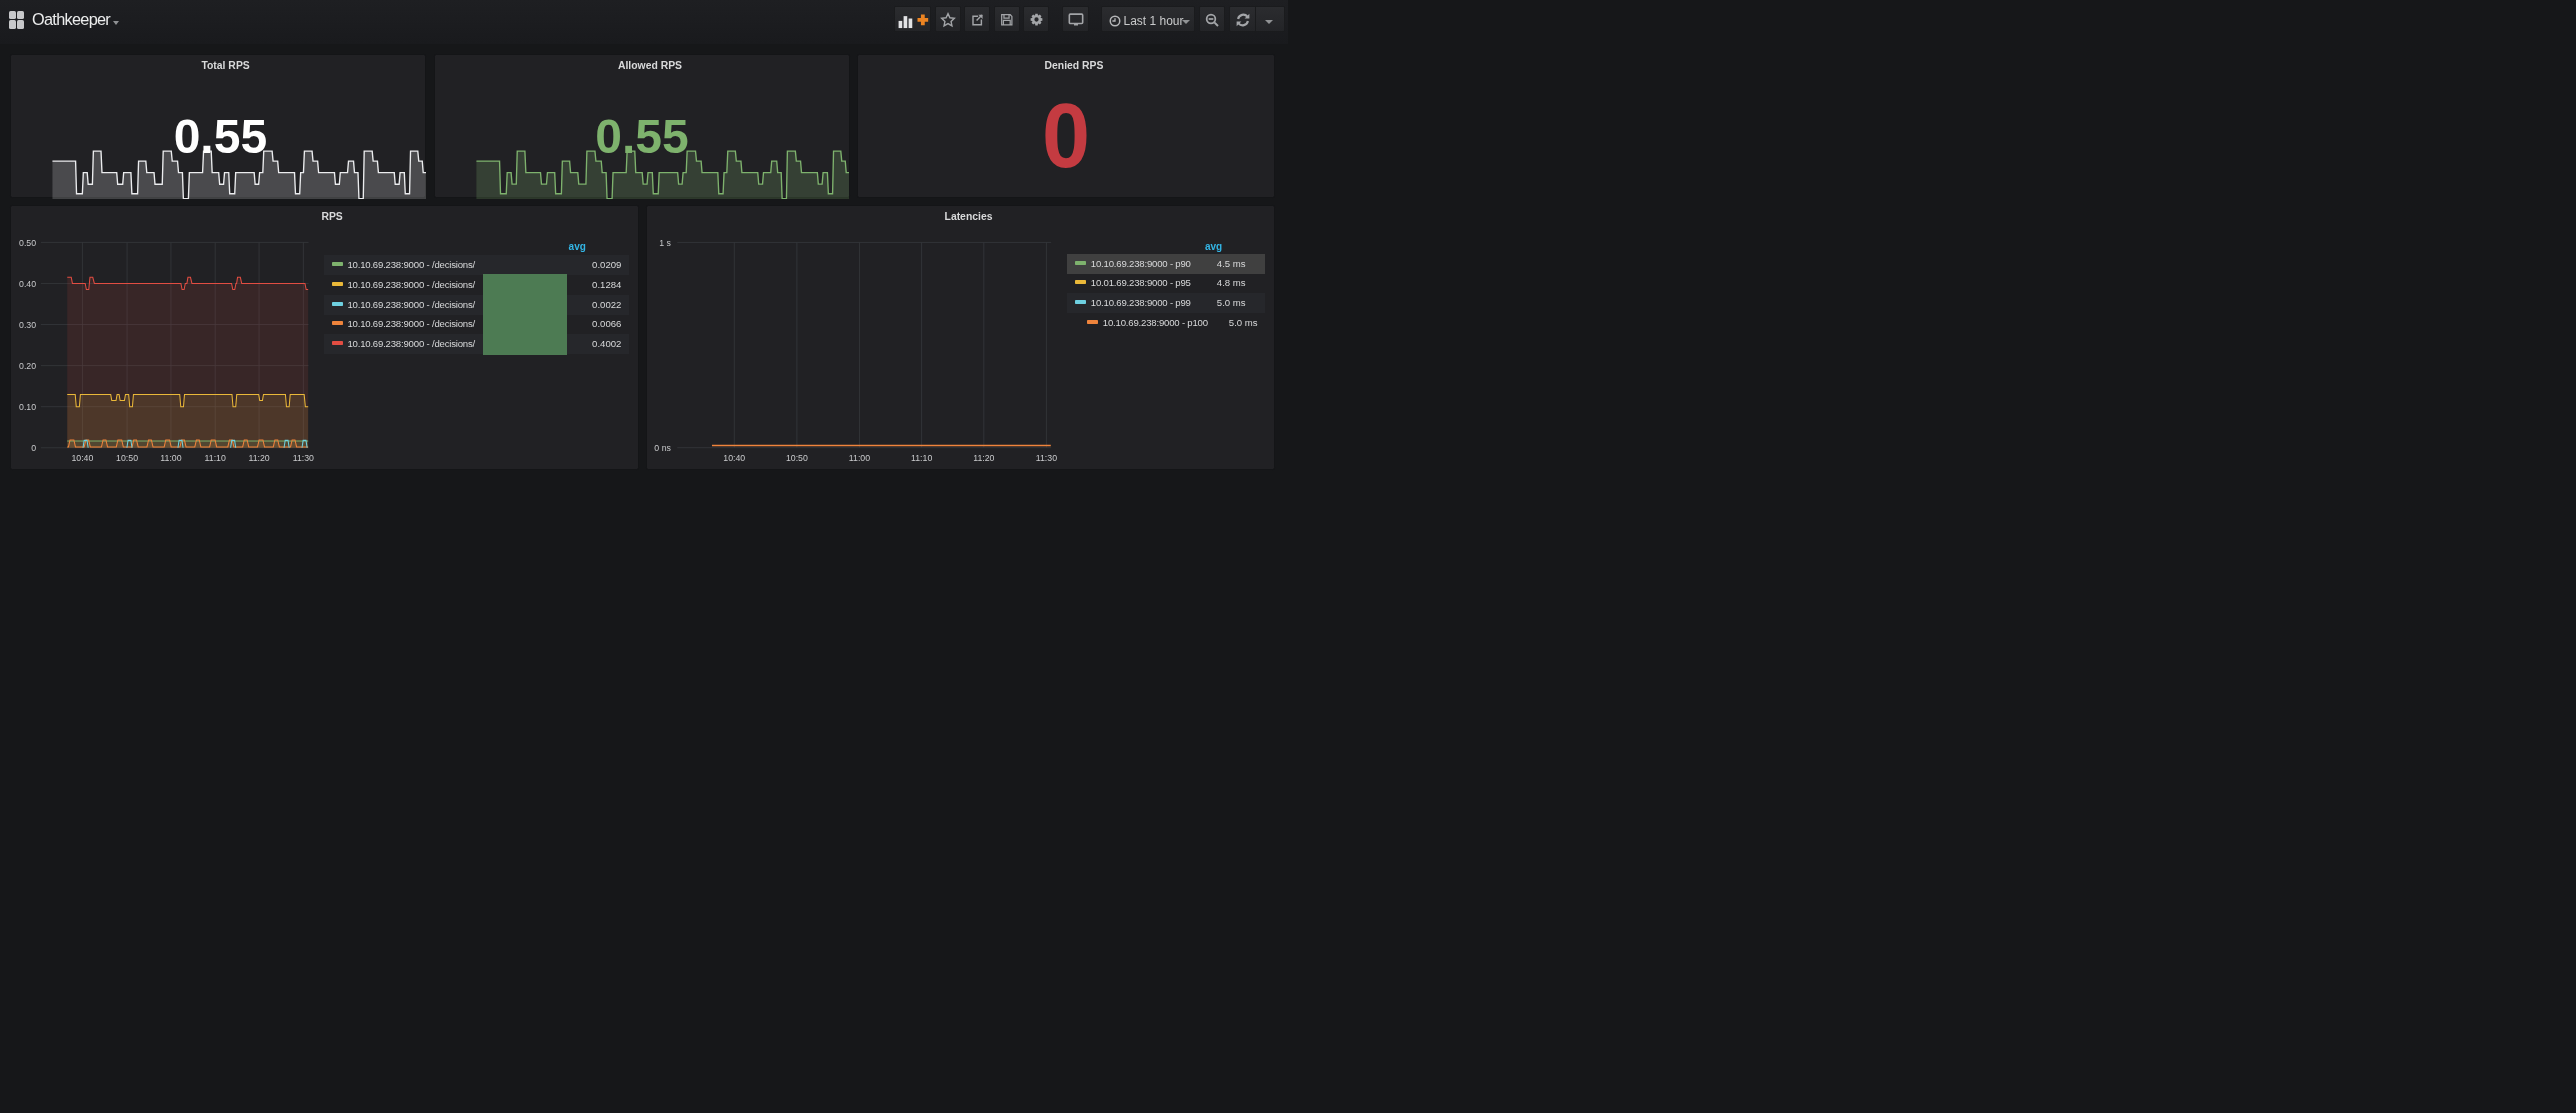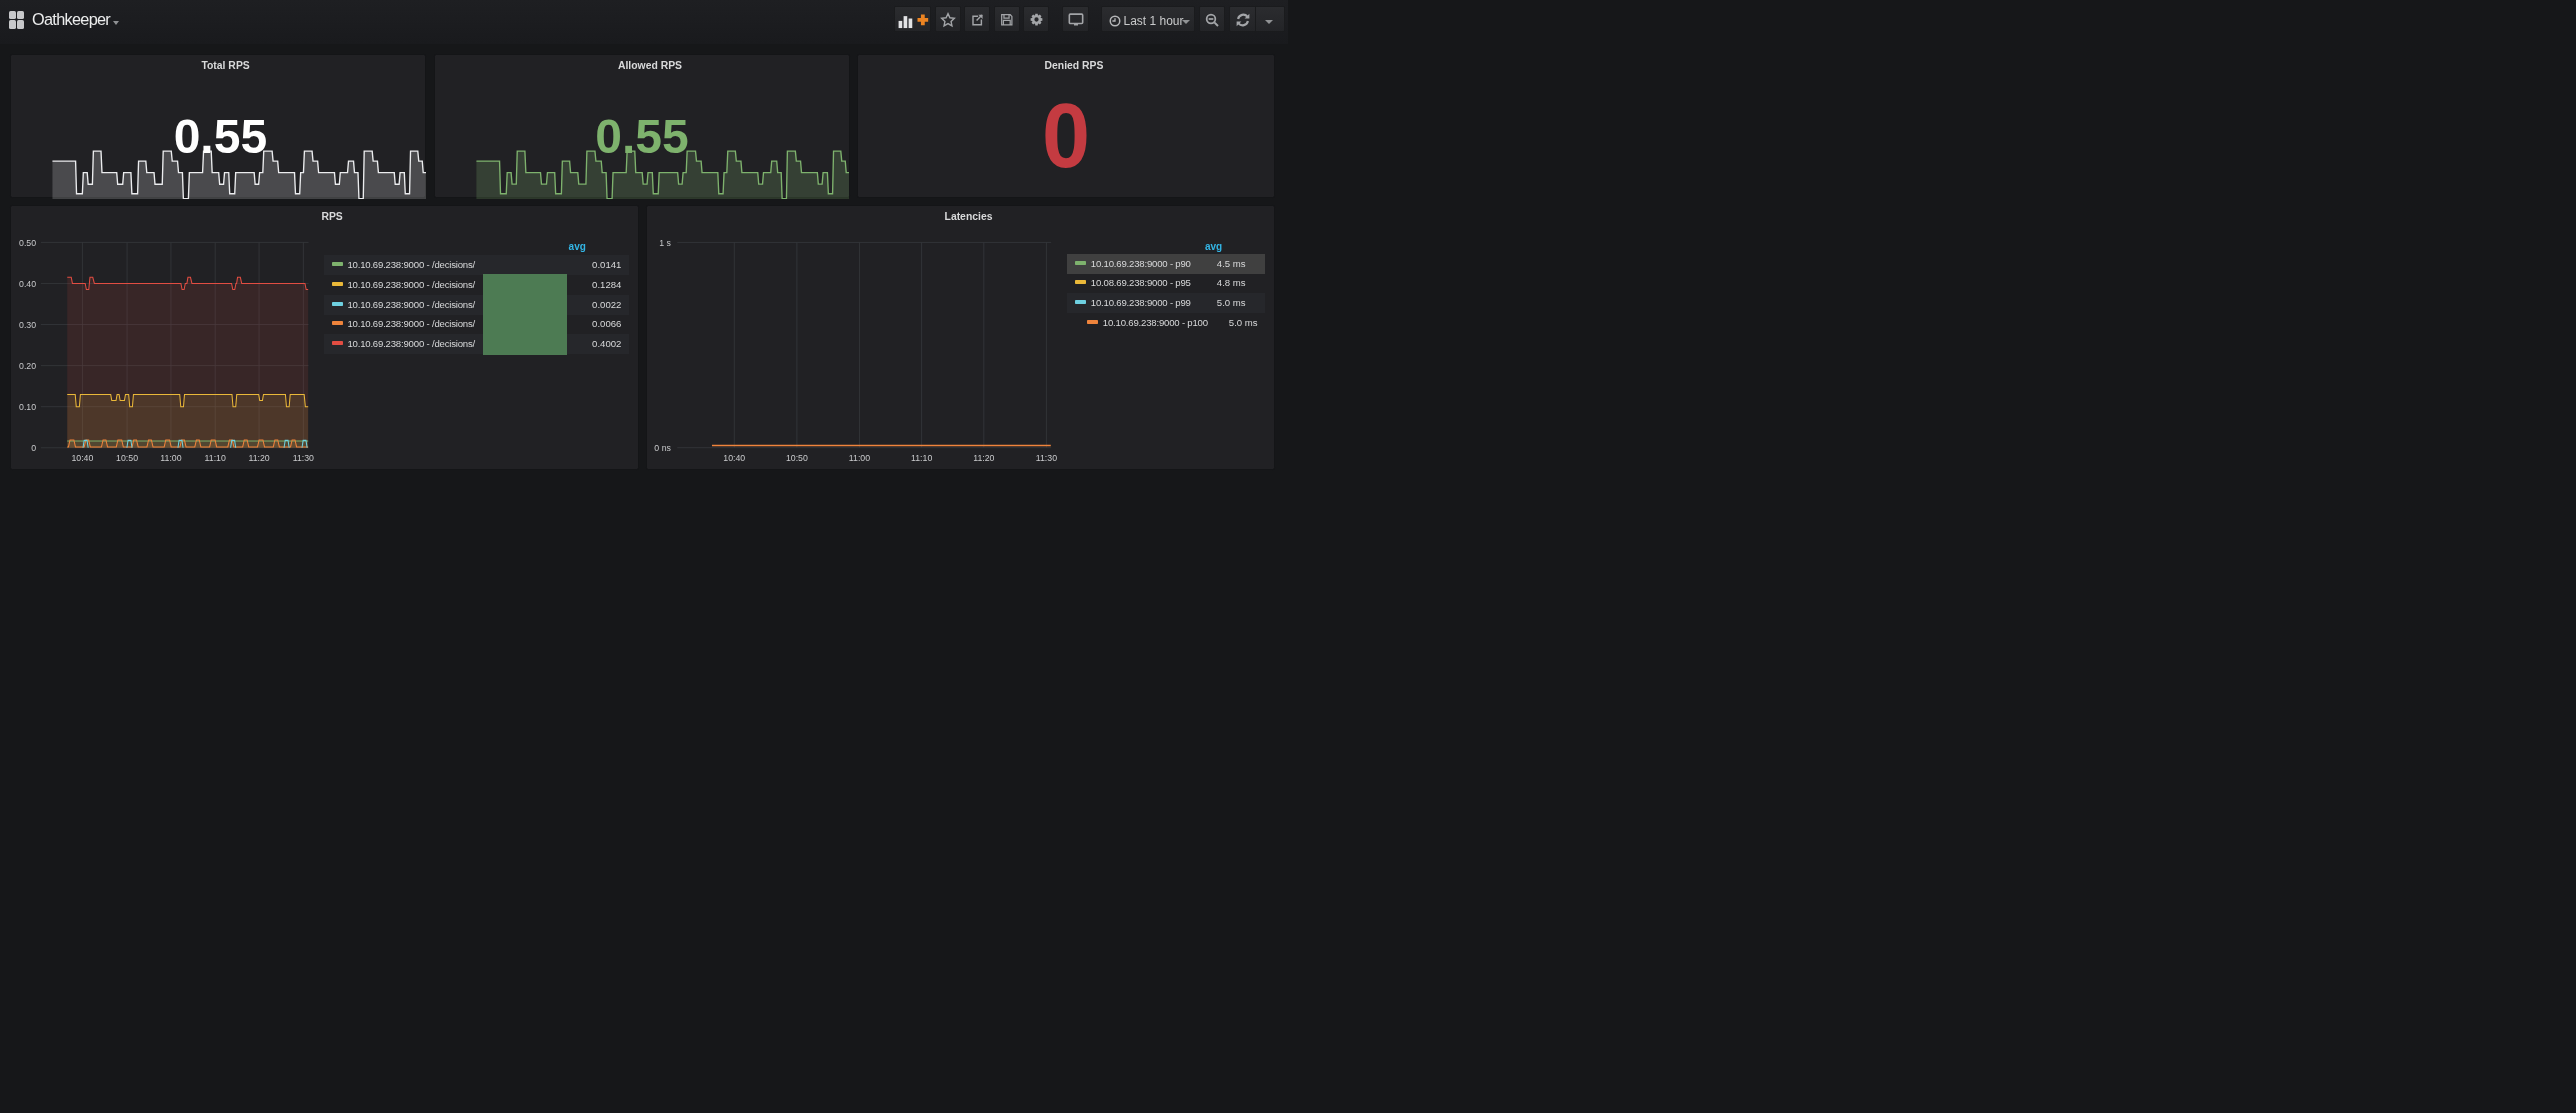--- a/index.html
+++ b/index.html
@@ -139,21 +139,21 @@
       <text x="31.5" y="255.5" text-anchor="end" class="tick">0.10</text>
       <text x="31.5" y="307" text-anchor="end" class="tick">0</text>
       <text x="89.5" y="319.5" text-anchor="middle" class="tick">10:40</text>
       <text x="145.5" y="319.5" text-anchor="middle" class="tick">10:50</text>
       <text x="200.5" y="319.5" text-anchor="middle" class="tick">11:00</text>
       <text x="256" y="319.5" text-anchor="middle" class="tick">11:10</text>
       <text x="311" y="319.5" text-anchor="middle" class="tick">11:20</text>
       <text x="366.5" y="319.5" text-anchor="middle" class="tick">11:30</text>
 </svg>
 <div class="lg-avg" style="left:558px;top:35px;width:51px">avg</div>
-    <div style="position:absolute;left:313px;top:49px;width:305px;height:19.6px;background:#26272b;"><span class="dash" style="background:#7EB26D"></span><span class="lgt">10.10.69.238:9000 - /decisions/</span><span class="lgv">0.0141</span></div>
+    <div style="position:absolute;left:313px;top:49px;width:305px;height:19.6px;background:#26272b;"><span class="dash" style="background:#7EB26D"></span><span class="lgt">10.10.69.238:9000 - /decisions/</span><span class="lgv">0.0209</span></div>
     <div style="position:absolute;left:313px;top:69px;width:305px;height:19.6px;"><span class="dash" style="background:#EAB839"></span><span class="lgt">10.10.69.238:9000 - /decisions/</span><span class="lgv">0.1284</span></div>
     <div style="position:absolute;left:313px;top:89px;width:305px;height:19.6px;background:#26272b;"><span class="dash" style="background:#6ED0E0"></span><span class="lgt">10.10.69.238:9000 - /decisions/</span><span class="lgv">0.0022</span></div>
     <div style="position:absolute;left:313px;top:108px;width:305px;height:19.6px;"><span class="dash" style="background:#EF843C"></span><span class="lgt">10.10.69.238:9000 - /decisions/</span><span class="lgv">0.0066</span></div>
     <div style="position:absolute;left:313px;top:128px;width:305px;height:19.6px;background:#26272b;"><span class="dash" style="background:#E24D42"></span><span class="lgt">10.10.69.238:9000 - /decisions/</span><span class="lgv">0.4002</span></div>
 <div style="position:absolute;left:472px;top:68px;width:84px;height:81px;background:#4d7b53"></div>
 </div>
 <div class="panel" style="left:646px;top:205px;width:629px;height:265px">
 <div class="ptitle">Latencies</div>
 <svg width="629" height="265" viewBox="0 0 789 332" style="position:absolute;left:0;top:0">
 <line x1="38" y1="45.5" x2="507" y2="45.5" stroke="#36383c" stroke-width="1"></line>
@@ -169,16 +169,16 @@
       <text x="30" y="307" text-anchor="end" class="tick">0 ns</text>
       <text x="109.5" y="319.5" text-anchor="middle" class="tick">10:40</text>
       <text x="188" y="319.5" text-anchor="middle" class="tick">10:50</text>
       <text x="266.5" y="319.5" text-anchor="middle" class="tick">11:00</text>
       <text x="344.5" y="319.5" text-anchor="middle" class="tick">11:10</text>
       <text x="422.5" y="319.5" text-anchor="middle" class="tick">11:20</text>
       <text x="501" y="319.5" text-anchor="middle" class="tick">11:30</text>
 </svg>
 <div class="lg-avg" style="left:558px;top:35px;width:51px">avg</div>
     <div style="position:absolute;left:420px;top:48px;width:198px;height:19.6px;background:#404040;"><span class="dash" style="background:#7EB26D"></span><span class="lgt">10.10.69.238:9000 - p90</span><span class="lgv" style="width:41px">4.5 ms</span></div>
-    <div style="position:absolute;left:420px;top:67px;width:198px;height:19.6px;"><span class="dash" style="background:#EAB839"></span><span class="lgt">10.08.69.238:9000 - p95</span><span class="lgv" style="width:41px">4.8 ms</span></div>
+    <div style="position:absolute;left:420px;top:67px;width:198px;height:19.6px;"><span class="dash" style="background:#EAB839"></span><span class="lgt">10.01.69.238:9000 - p95</span><span class="lgv" style="width:41px">4.8 ms</span></div>
     <div style="position:absolute;left:420px;top:87px;width:198px;height:19.6px;background:#26272b;"><span class="dash" style="background:#6ED0E0"></span><span class="lgt">10.10.69.238:9000 - p99</span><span class="lgv" style="width:41px">5.0 ms</span></div>
     <div style="position:absolute;left:432px;top:107px;width:198px;height:19.6px;"><span class="dash" style="background:#EF843C"></span><span class="lgt">10.10.69.238:9000 - p100</span><span class="lgv" style="width:41px">5.0 ms</span></div>
 </div>
 
 </body></html>

